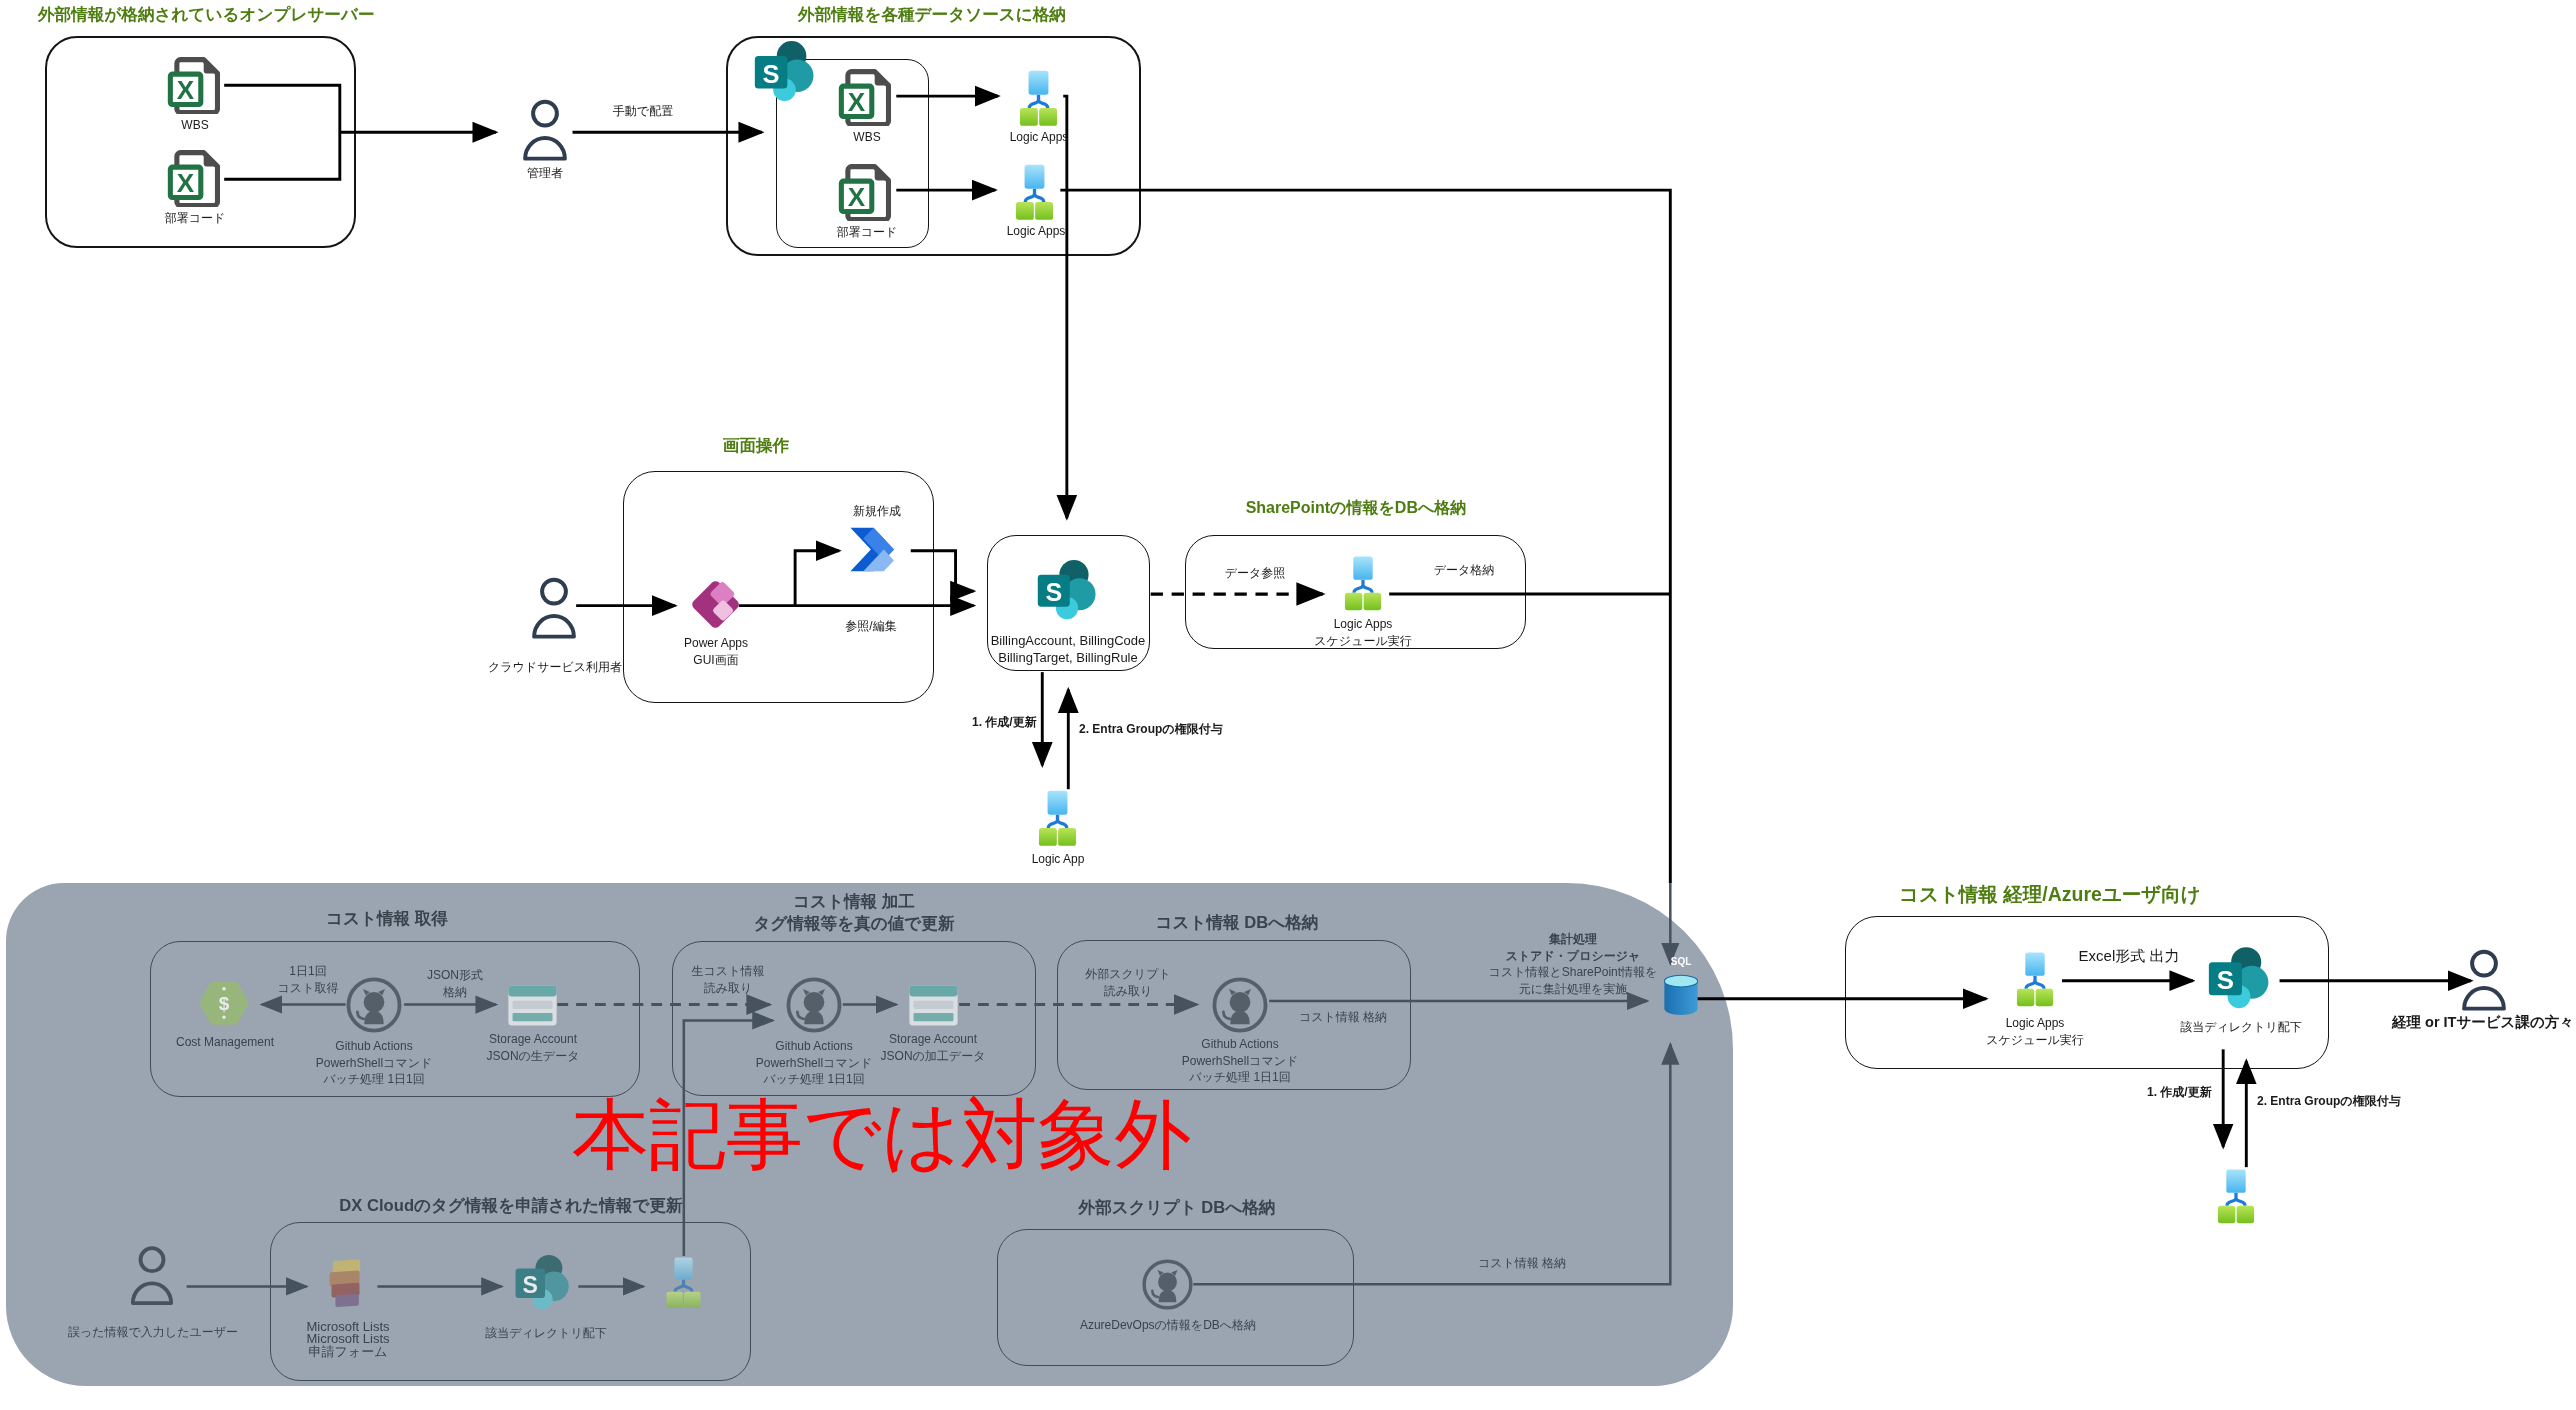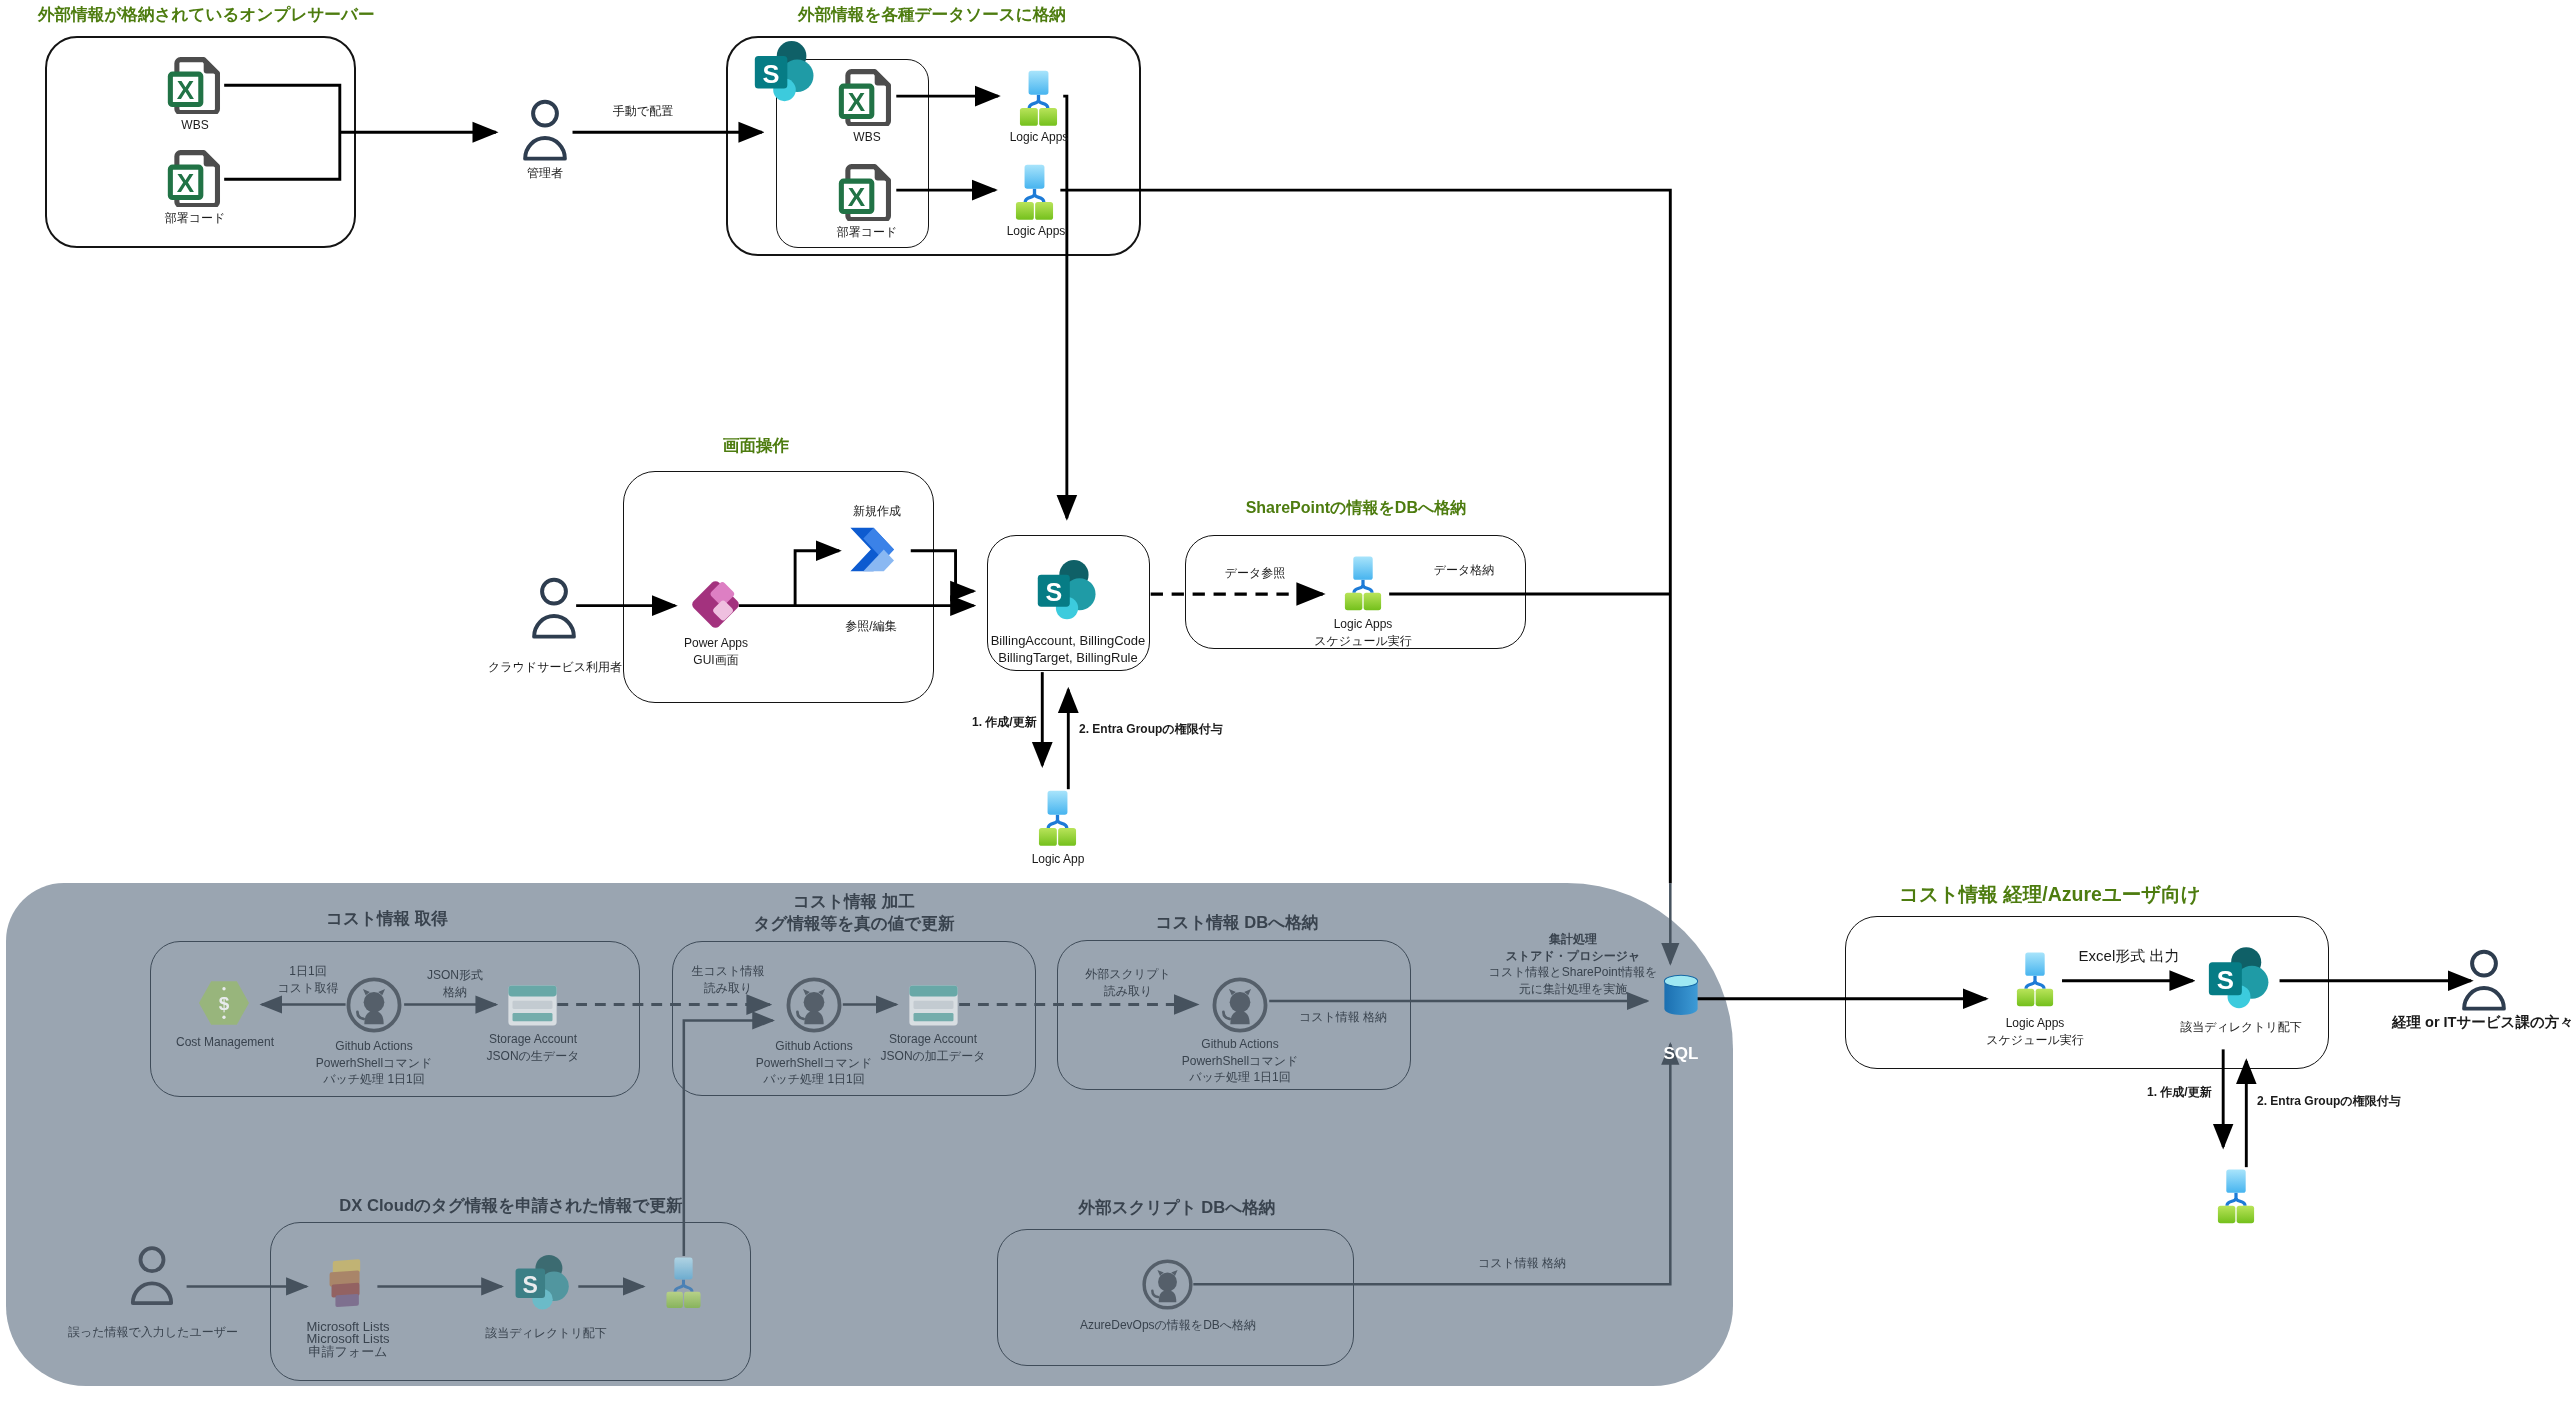--- a/index.html
+++ b/index.html
@@ -12,21 +12,21 @@
   .lbl span{display:block;}
   .lbl.left{transform:none;text-align:left;font-weight:bold;}
   .glbl{color:#39434e;}
   .ttl{position:absolute;font-size:16.6px;font-weight:bold;color:#4d7c0f;transform:translateX(-50%);text-align:center;white-space:nowrap;line-height:22px;}
   .ttl.left{transform:none;text-align:left;}
   .gttl{color:#39434e;}
   .ttl span{display:block;}
   .ic{position:absolute;}
   .muted{opacity:.78;filter:saturate(.7);}
   .note{position:absolute;left:572px;top:1088px;font-size:77px;color:#ff0000;white-space:nowrap;line-height:1.2;}
-  .sqltext{position:absolute;left:1681px;top:1044px;transform:translateX(-50%);font-size:17px;font-weight:bold;color:#fff;}
+  .sqltext{position:absolute;left:1681px;top:956px;transform:translateX(-50%);font-size:10px;font-weight:bold;color:#fff;}
   #wires{position:absolute;left:0;top:0;pointer-events:none;}
 </style>
 </head>
 <body>
 
 <div id="canvas">
 
   <svg width="0" height="0" style="position:absolute" aria-hidden="true">
     <defs>
       <linearGradient id="lab" x1="0" y1="0" x2="0" y2="1">
@@ -292,20 +292,21 @@
   <div class="ttl" style="left:1356px;top:497px;font-size:16px;">SharePointの情報をDBへ格納</div>
   <div class="lbl" style="left:1255px;top:565px;">データ参照</div>
   <div class="lbl" style="left:1464px;top:562px;">データ格納</div>
   <div class="lbl" style="left:1363px;top:616px;">
     <span>Logic Apps</span>
     <span>スケジュール実行</span>
   </div>
   <div class="lbl left" style="left:972px;top:714px;">1. 作成/更新</div>
   <div class="lbl left" style="left:1079px;top:721px;">2. Entra Groupの権限付与</div>
   <div class="lbl" style="left:1058px;top:851px;">Logic App</div>
+  <div class="note">本記事では対象外</div>
 
   <div class="ttl gttl" style="left:387px;top:908px;">コスト情報 取得</div>
   <div class="lbl glbl" style="left:225px;top:1034px;">Cost Management</div>
   <div class="lbl glbl" style="left:308px;top:963px;">
     <span>1日1回</span>
     <span>コスト取得</span>
   </div>
   <div class="lbl glbl" style="left:455px;top:967px;">
     <span>JSON形式</span>
     <span>格納</span>

